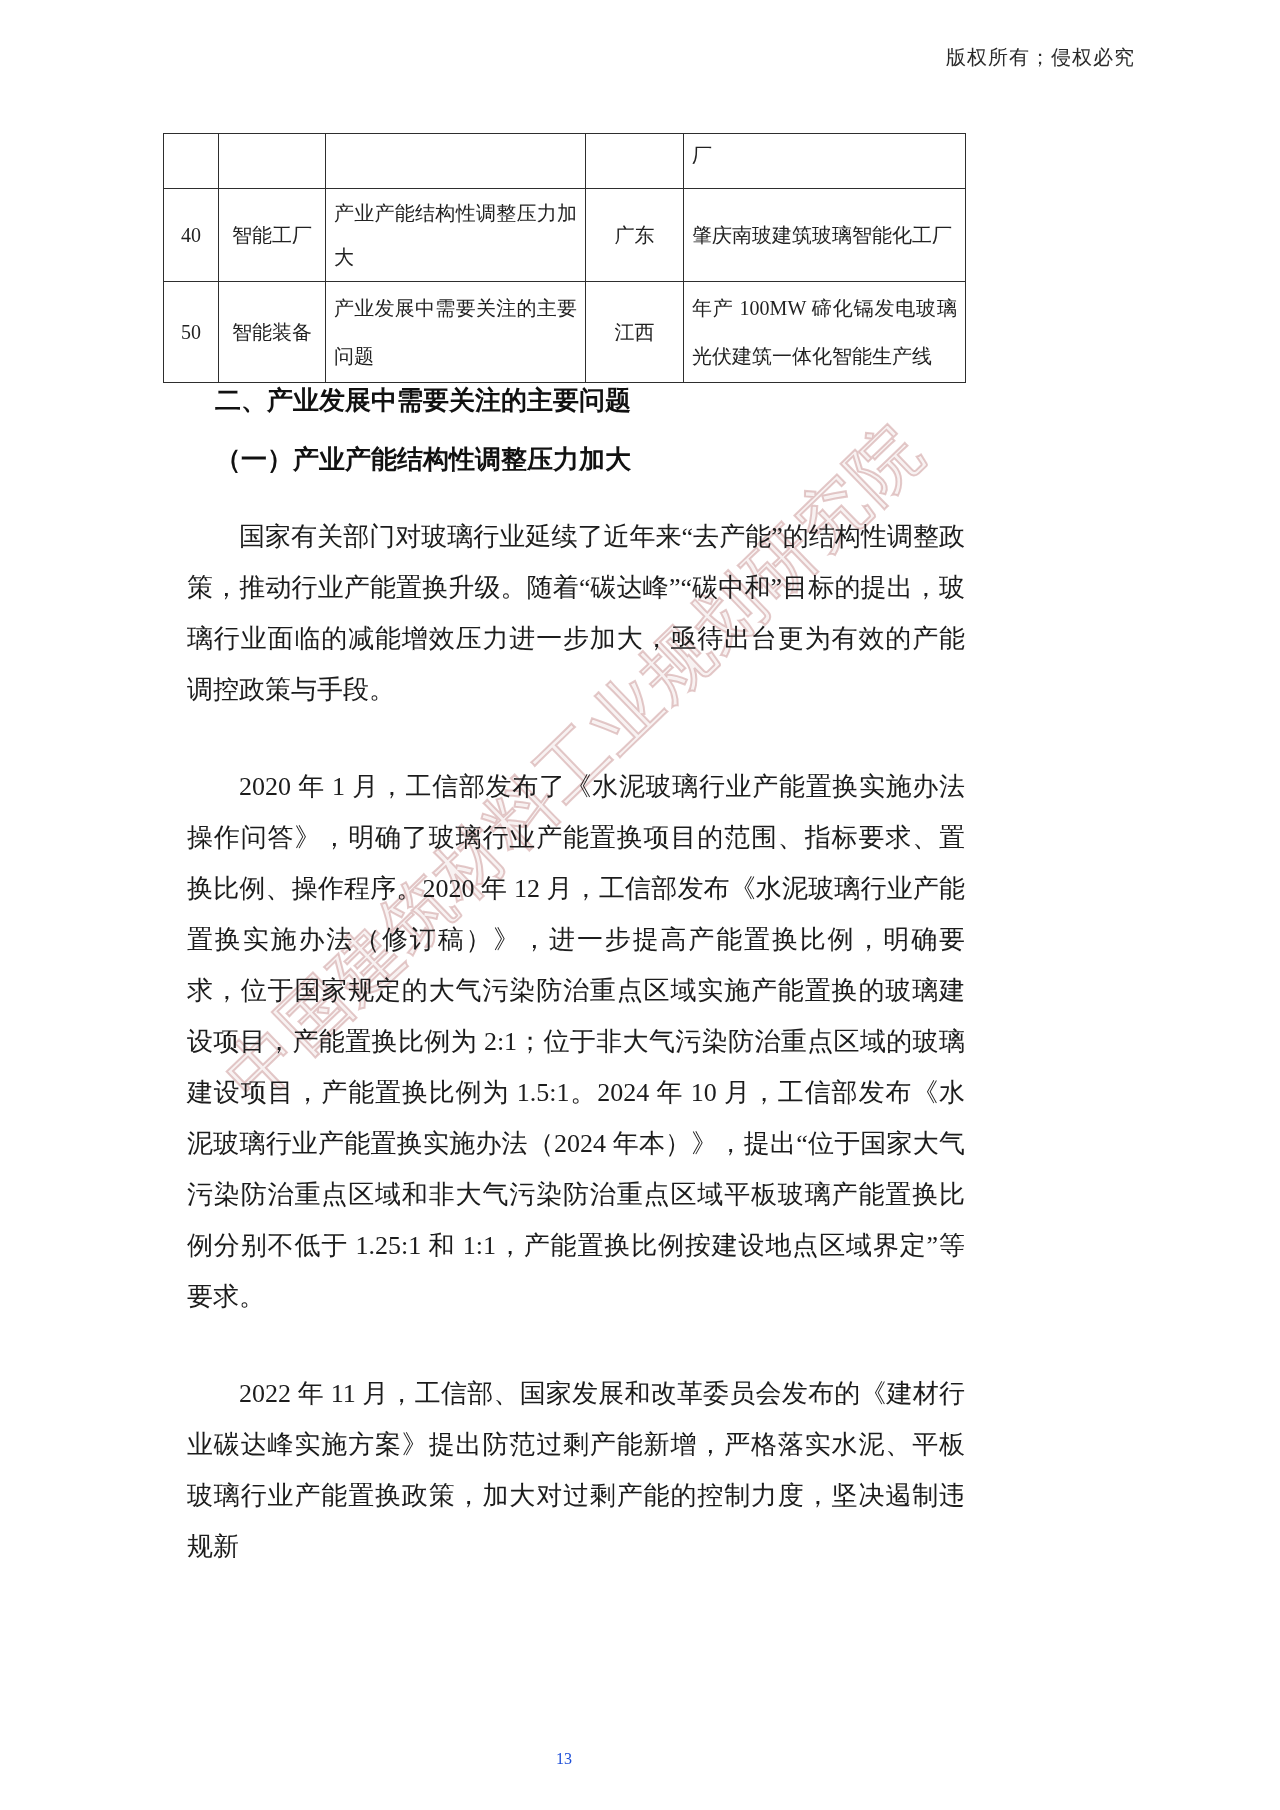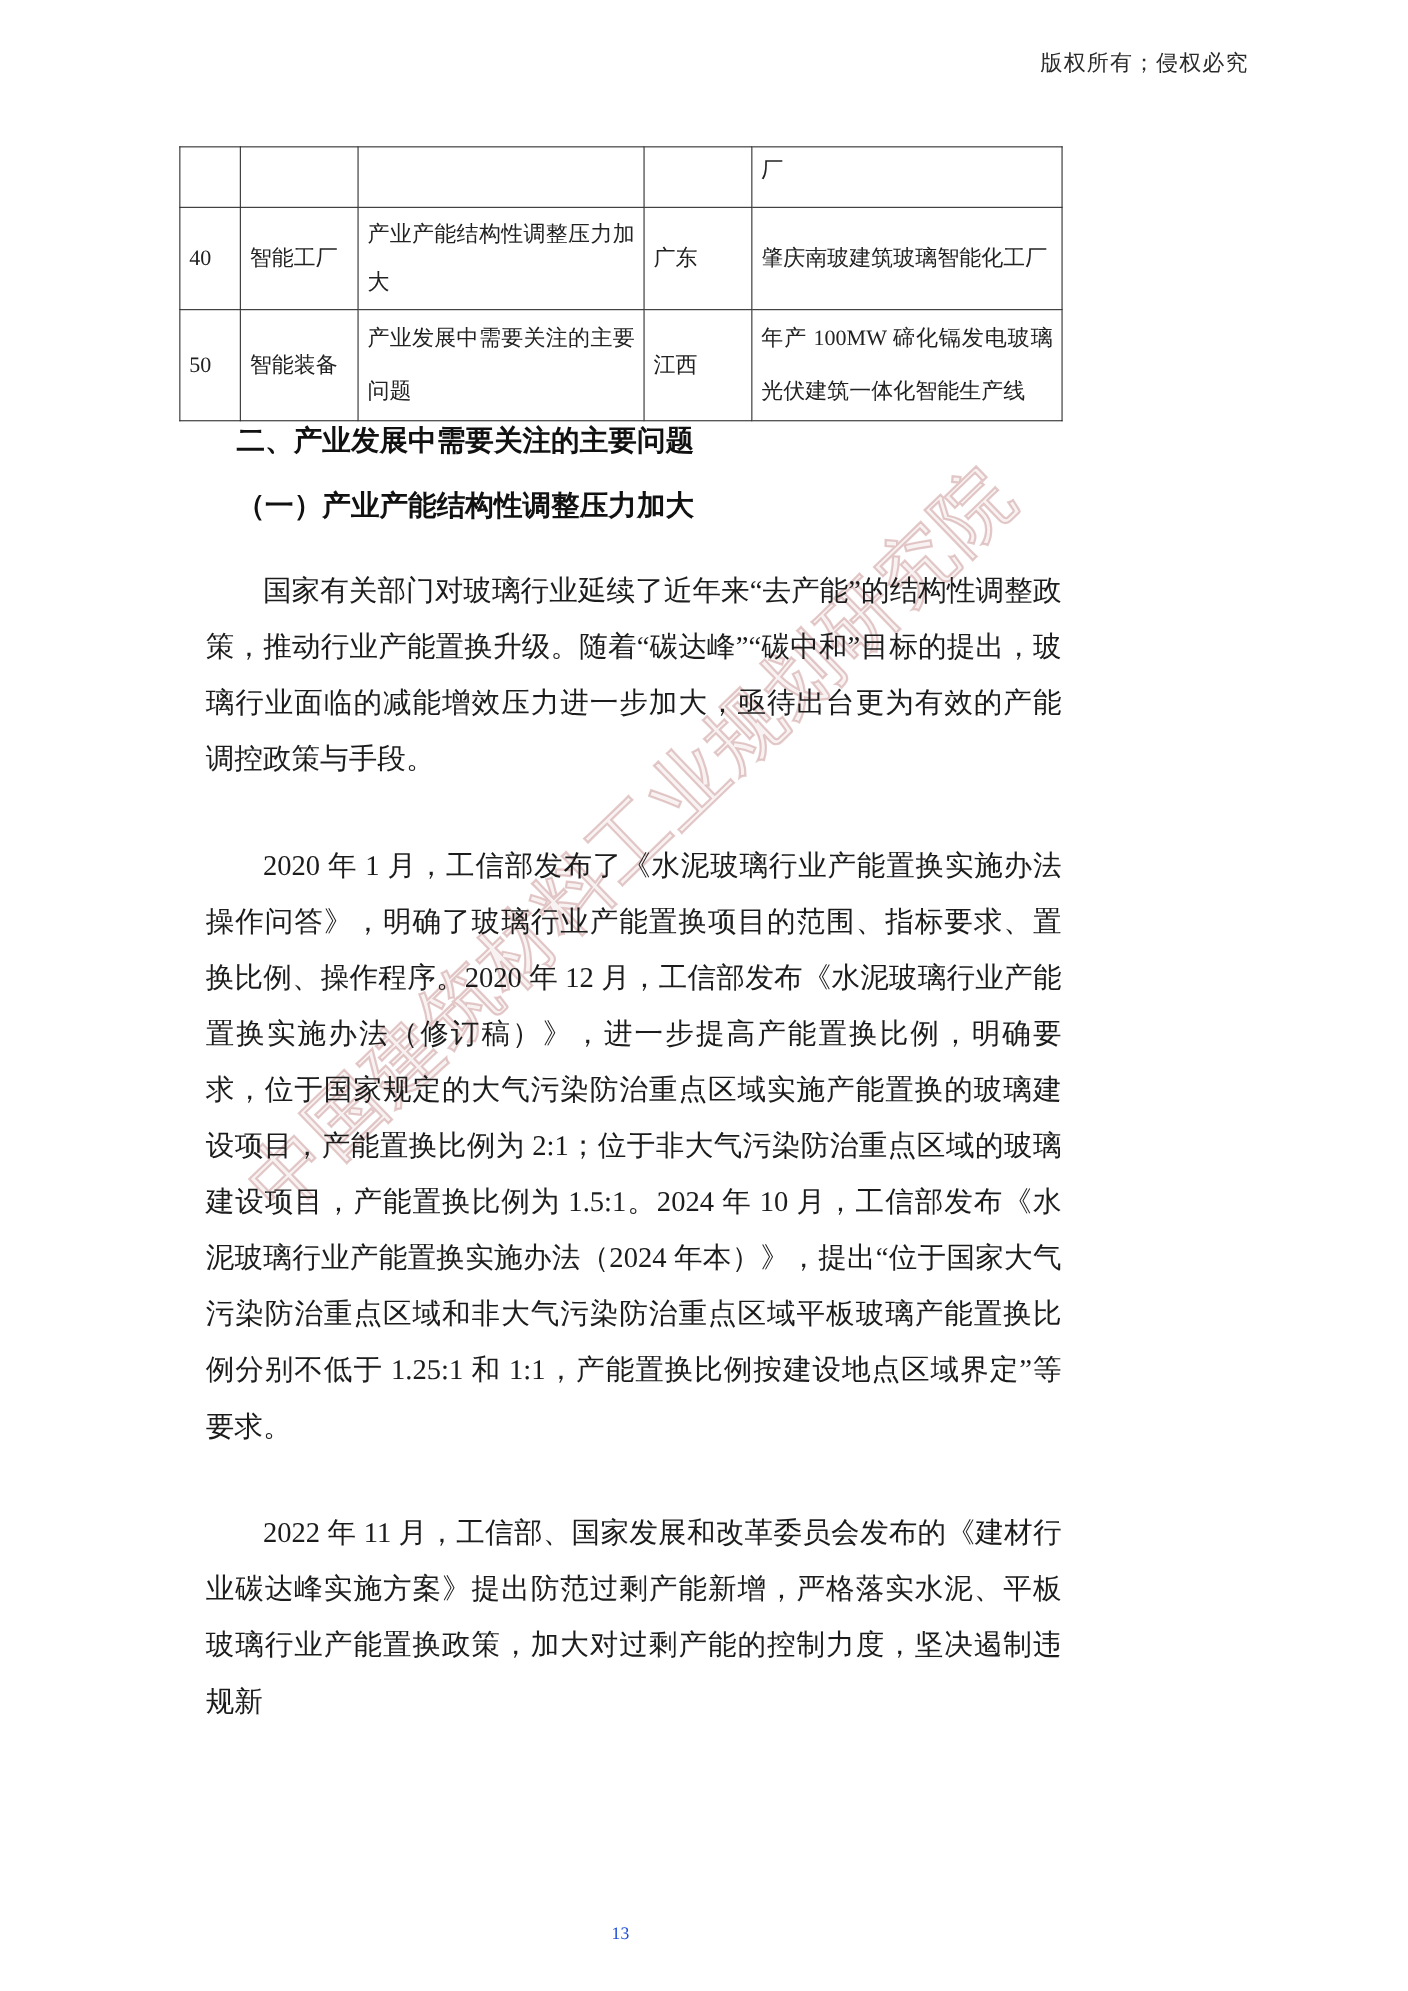--- a/index.html
+++ b/index.html
@@ -47,20 +47,21 @@
 
   table.doc-table {
     border-collapse: collapse;
     table-layout: fixed;
     width: 802px;
     font-size: 20px;
     color: #222;
   }
   table.doc-table td {
     border: 1px solid #2e2e2e;
+    text-align: center;
     vertical-align: middle;
     line-height: 44px;
     padding: 2px 8px;
     overflow: hidden;
   }
   table.doc-table tr.row-cont td { height: 55px; }
   table.doc-table tr.row-40 td { height: 58px; }
   table.doc-table tr.row-50 td { height: 100px; }
   table.doc-table td.cell-left {
     text-align: justify;

